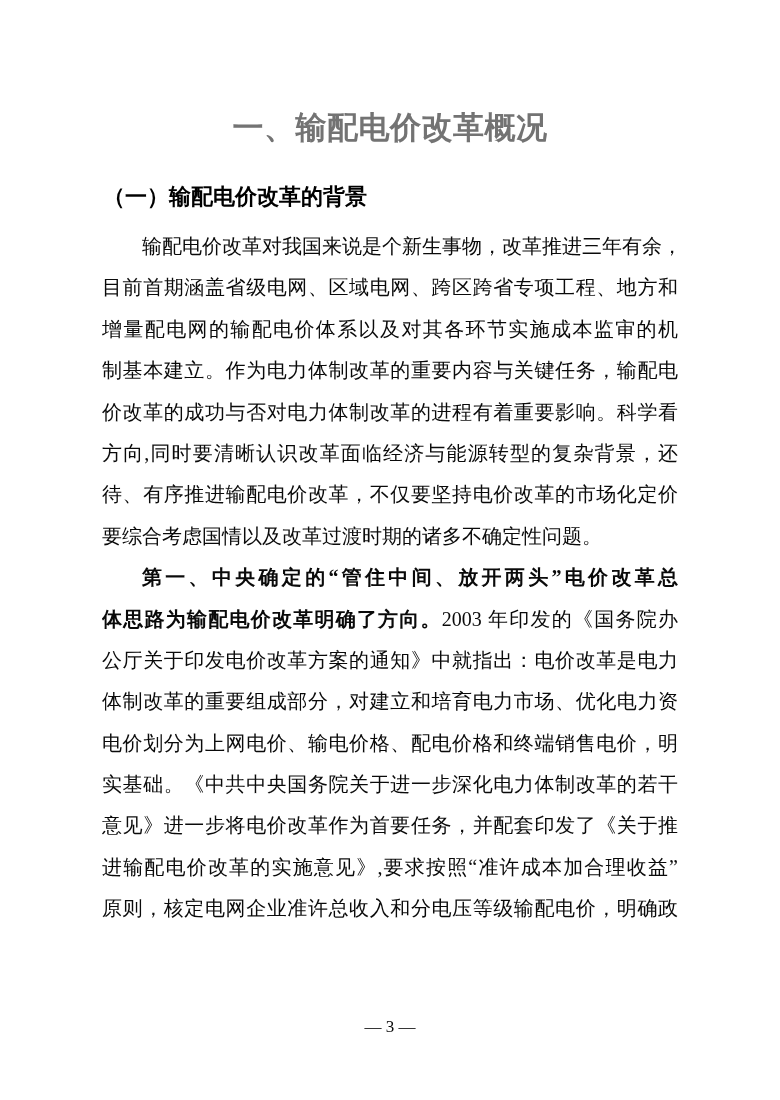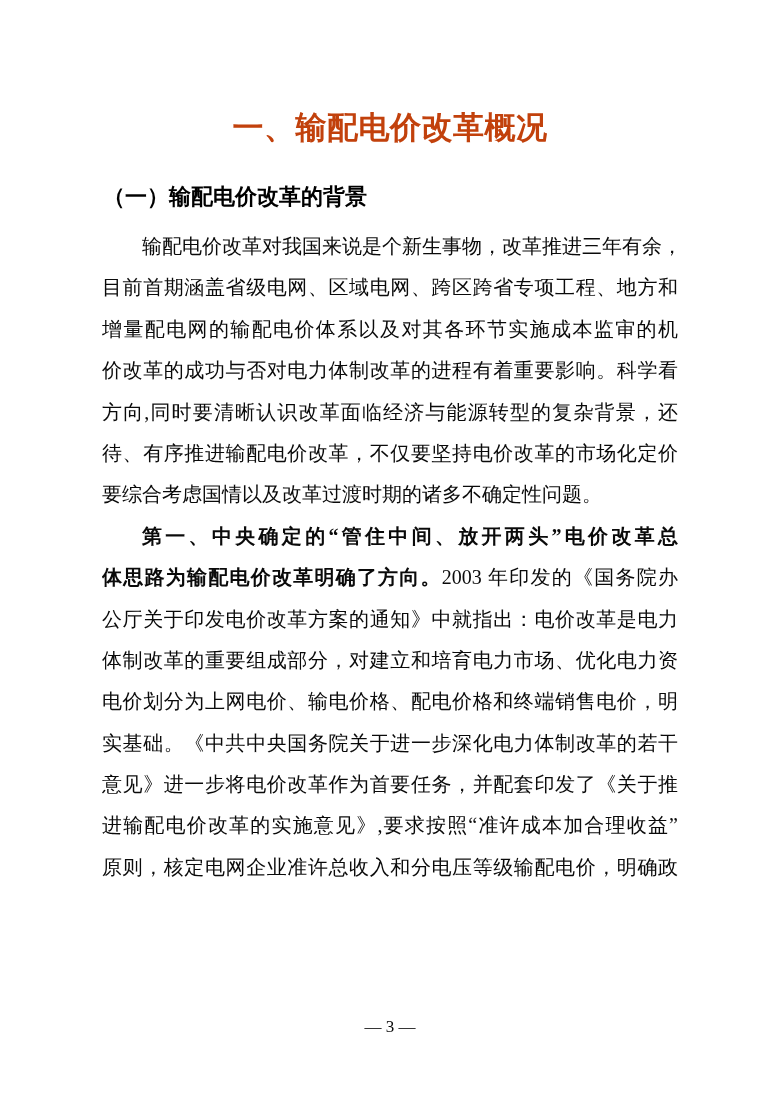--- a/index.html
+++ b/index.html
@@ -19,21 +19,21 @@
   .doc-title {
     position: absolute;
     top: 108px;
     left: 0;
     width: 780px;
     text-align: center;
     font-family: "Liberation Sans", sans-serif;
     font-weight: bold;
     font-size: 31px;
     line-height: 40px;
-    color: #c2410c;
+    color: #737373;
     letter-spacing: 0.5px;
   }
   .section-heading {
     position: absolute;
     top: 183px;
     left: 103px;
     width: 600px;
     font-family: "Liberation Sans", sans-serif;
     font-weight: bold;
     font-size: 22px;
@@ -84,20 +84,21 @@
 
 <div class="page">
   <div class="doc-title">一、输配电价改革概况</div>
 
   <div class="section-heading">（一）输配电价改革的背景</div>
 
   <div class="doc-body">
       <div class="line indent"><span>输配电价改革对我国来说是个新生事物，改革推进三年有余，</span></div>
       <div class="line"><span>目前首期涵盖省级电网、区域电网、跨区跨省专项工程、地方和</span></div>
       <div class="line"><span>增量配电网的输配电价体系以及对其各环节实施成本监审的机</span></div>
+      <div class="line"><span>制基本建立。作为电力体制改革的重要内容与关键任务，输配电</span></div>
       <div class="line"><span>价改革的成功与否对电力体制改革的进程有着重要影响。科学看</span></div>
       <div class="line"><span>方向,同时要清晰认识改革面临经济与能源转型的复杂背景，还</span></div>
       <div class="line"><span>待、有序推进输配电价改革，不仅要坚持电价改革的市场化定价</span></div>
       <div class="line nofill"><span>要综合考虑国情以及改革过渡时期的诸多不确定性问题。</span></div>
       <div class="line indent"><b>第一、中央确定的“管住中间、放开两头”电价改革总</b></div>
       <div class="line"><b>体思路为输配电价改革明确了方向。</b><span>2003 年印发的《国务院办</span></div>
       <div class="line"><span>公厅关于印发电价改革方案的通知》中就指出：电价改革是电力</span></div>
       <div class="line"><span>体制改革的重要组成部分，对建立和培育电力市场、优化电力资</span></div>
       <div class="line"><span>电价划分为上网电价、输电价格、配电价格和终端销售电价，明</span></div>
       <div class="line"><span>实基础。《中共中央国务院关于进一步深化电力体制改革的若干</span></div>

